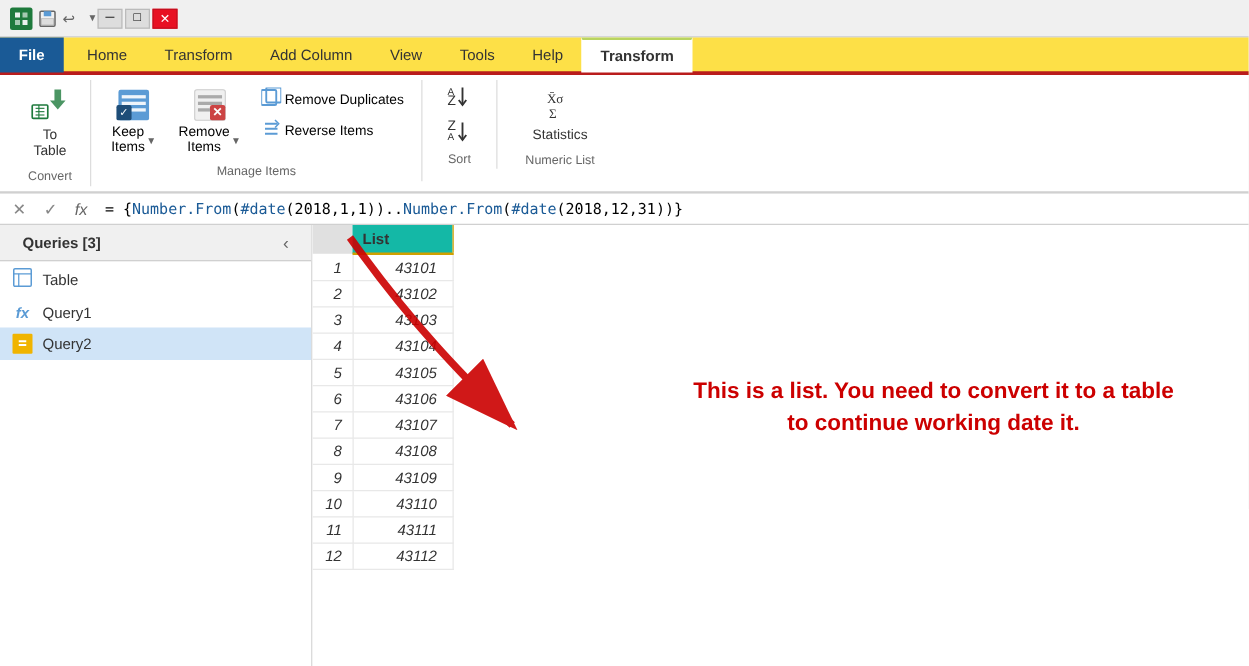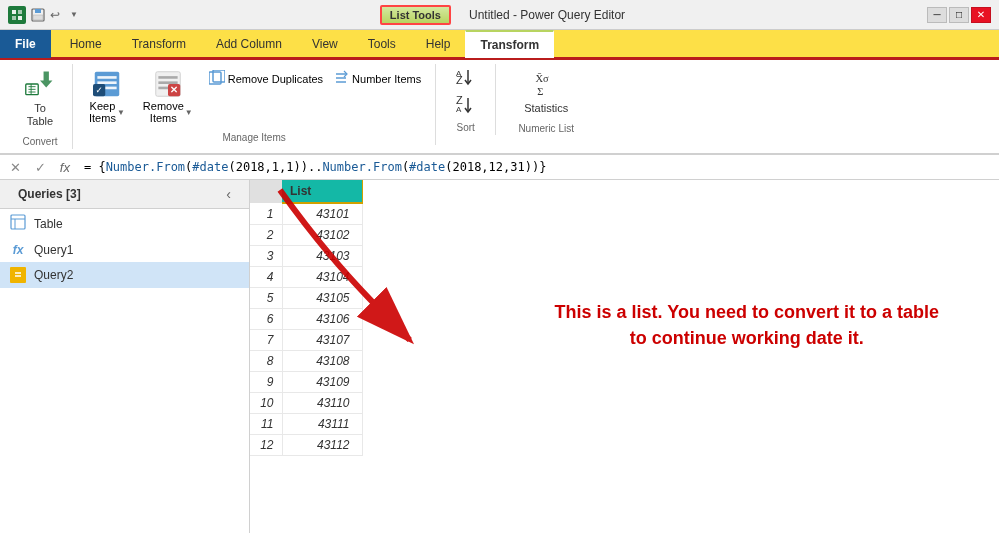--- a/index.html
+++ b/index.html
@@ -123,24 +123,20 @@
     </div>
     <div style="width:16px; height:16px; cursor:pointer;">
       <svg width="16" height="16" viewBox="0 0 16 16">
           <rect x="2" y="2" width="12" height="12" rx="1" fill="none" stroke="#666" stroke-width="1.2"></rect>
           <rect x="5" y="2" width="6" height="4" fill="#5b9bd5"></rect>
           <rect x="3" y="8" width="10" height="5" fill="#ddd" stroke="#aaa" stroke-width="0.5"></rect>
         </svg>
     </div>
     <div style="width:16px; height:16px; cursor:pointer; color:#666; font-size:12px; display:flex; align-items:center;">↩</div>
     <div style="font-size:8px; color:#666; cursor:pointer;">▼</div>
-  </div>
-  <div style="flex:1; text-align:center; display:flex; align-items:center; justify-content:center; gap:10px;">
-    <div class="list-tools-badge">List Tools</div>
-    <span style="font-size:12px; color:#333;">Untitled - Power Query Editor</span>
   </div>
   <div style="display:flex; gap:2px;">
     <div style="width:20px; height:16px; background:#ddd; border:1px solid #bbb; display:flex; align-items:center; justify-content:center; cursor:pointer; font-size:10px;">─</div>
     <div style="width:20px; height:16px; background:#ddd; border:1px solid #bbb; display:flex; align-items:center; justify-content:center; cursor:pointer; font-size:10px;">□</div>
     <div style="width:20px; height:16px; background:#e81123; border:1px solid #c50f1f; display:flex; align-items:center; justify-content:center; cursor:pointer; font-size:10px; color:white;">✕</div>
   </div>
 </div>
 
 <div class="ribbon-tabs">
   <div class="ribbon-tab file-tab">File</div>
@@ -209,40 +205,40 @@
             <rect x="16" y="16" width="14" height="14" rx="2" fill="#cc4444"></rect>
             <text x="23" y="26" fill="white" font-size="11" text-anchor="middle" font-weight="bold">✕</text>
           </svg>
         </div>
         <div style="display:flex; align-items:center; gap:1px;">
           <span style="font-size:11px; text-align:center;">Remove<br>Items</span>
           <span class="dropdown-arrow">▼</span>
         </div>
       </div>
 
-      <div style="display:flex; flex-direction:row; gap:2px; padding-top:4px;">
+      <div style="display:flex; flex-direction:column; gap:2px; padding-top:4px;">
         <div class="ribbon-btn-small">
           <div>
             <svg width="16" height="16" viewBox="0 0 16 16">
               <rect x="0" y="2" width="12" height="12" rx="1" fill="none" stroke="#5b9bd5" stroke-width="1.5"></rect>
               <rect x="4" y="0" width="12" height="12" rx="1" fill="none" stroke="#5b9bd5" stroke-width="1.5"></rect>
             </svg>
           </div>
           <span>Remove Duplicates</span>
         </div>
         <div class="ribbon-btn-small">
           <div>
             <svg width="16" height="16" viewBox="0 0 16 16">
               <line x1="3" y1="4" x2="13" y2="4" stroke="#5b9bd5" stroke-width="1.5"></line>
               <line x1="3" y1="8" x2="13" y2="8" stroke="#5b9bd5" stroke-width="1.5"></line>
               <line x1="3" y1="12" x2="13" y2="12" stroke="#5b9bd5" stroke-width="1.5"></line>
               <polyline points="11,1 14,4 11,7" fill="none" stroke="#5b9bd5" stroke-width="1.2"></polyline>
             </svg>
           </div>
-          <span>Number Items</span>
+          <span>Reverse Items</span>
         </div>
       </div>
     </div>
     <div class="ribbon-group-label" style="align-self:center;">Manage Items</div>
   </div>
 
   <div class="ribbon-group" style="min-width:60px;">
     <div class="ribbon-group-items">
       <div style="display:flex; flex-direction:column; gap:2px;">
         <div class="ribbon-btn-small" style="padding:2px;">

